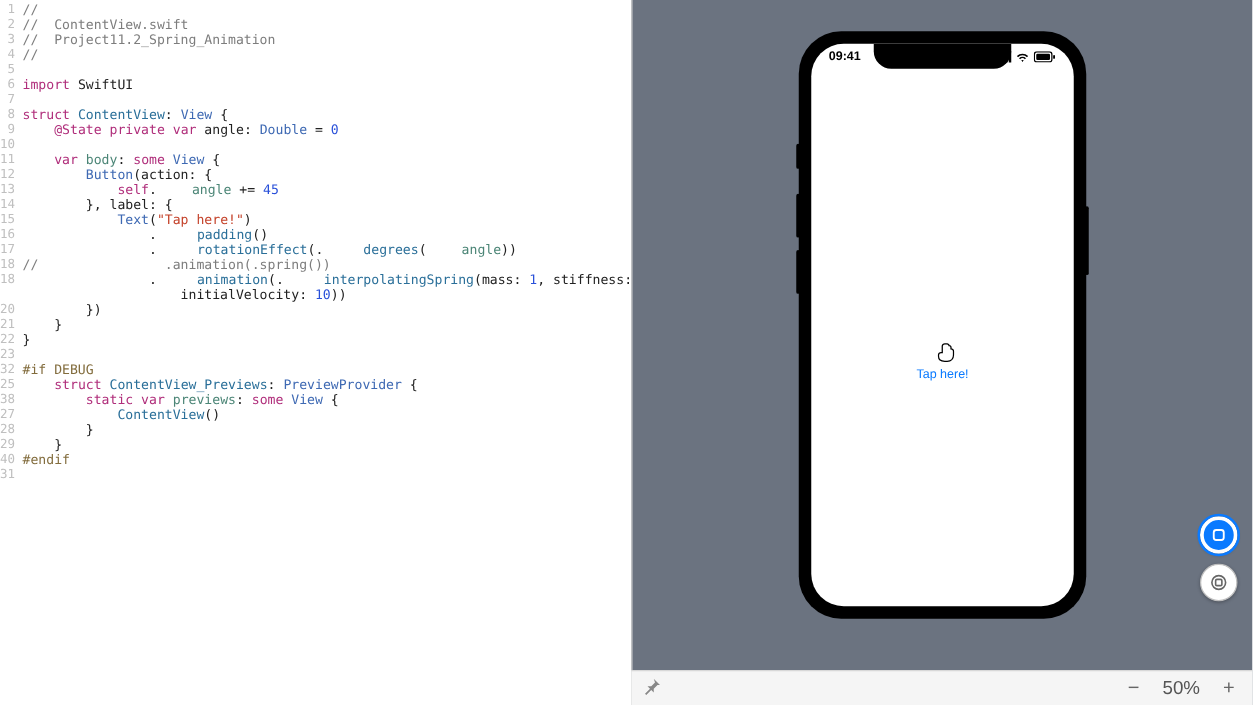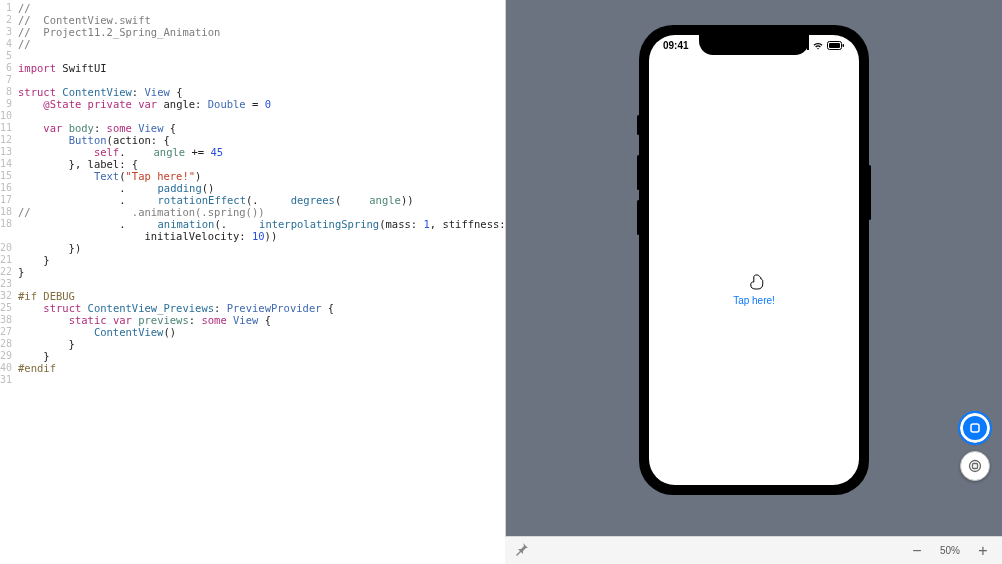--- a/index.html
+++ b/index.html
@@ -195,21 +195,21 @@
   }
   .toolbar-left, .toolbar-right { display:flex; align-items:center; gap:14px; }
   .zoom-btn {
     width: 18px; height: 18px;
     display: flex; align-items: center; justify-content: center;
     color: #666;
     font-size: 16px;
     cursor: pointer;
     font-weight: 300;
   }
-  .zoom-pct { color: #555; font-size: 10px; }
+  .zoom-pct { color: #555; font-size: 15px; }
   .pin-icon { color: #7a7a7a; font-size: 14px; }
   .signal-bars { display:inline-flex; align-items:flex-end; gap:1px; }
   .signal-bars span { width:2px; background:#000; display:inline-block; }
 </style>
 </head>
 <body>
 
 <div class="main">
 
   <div class="editor">

